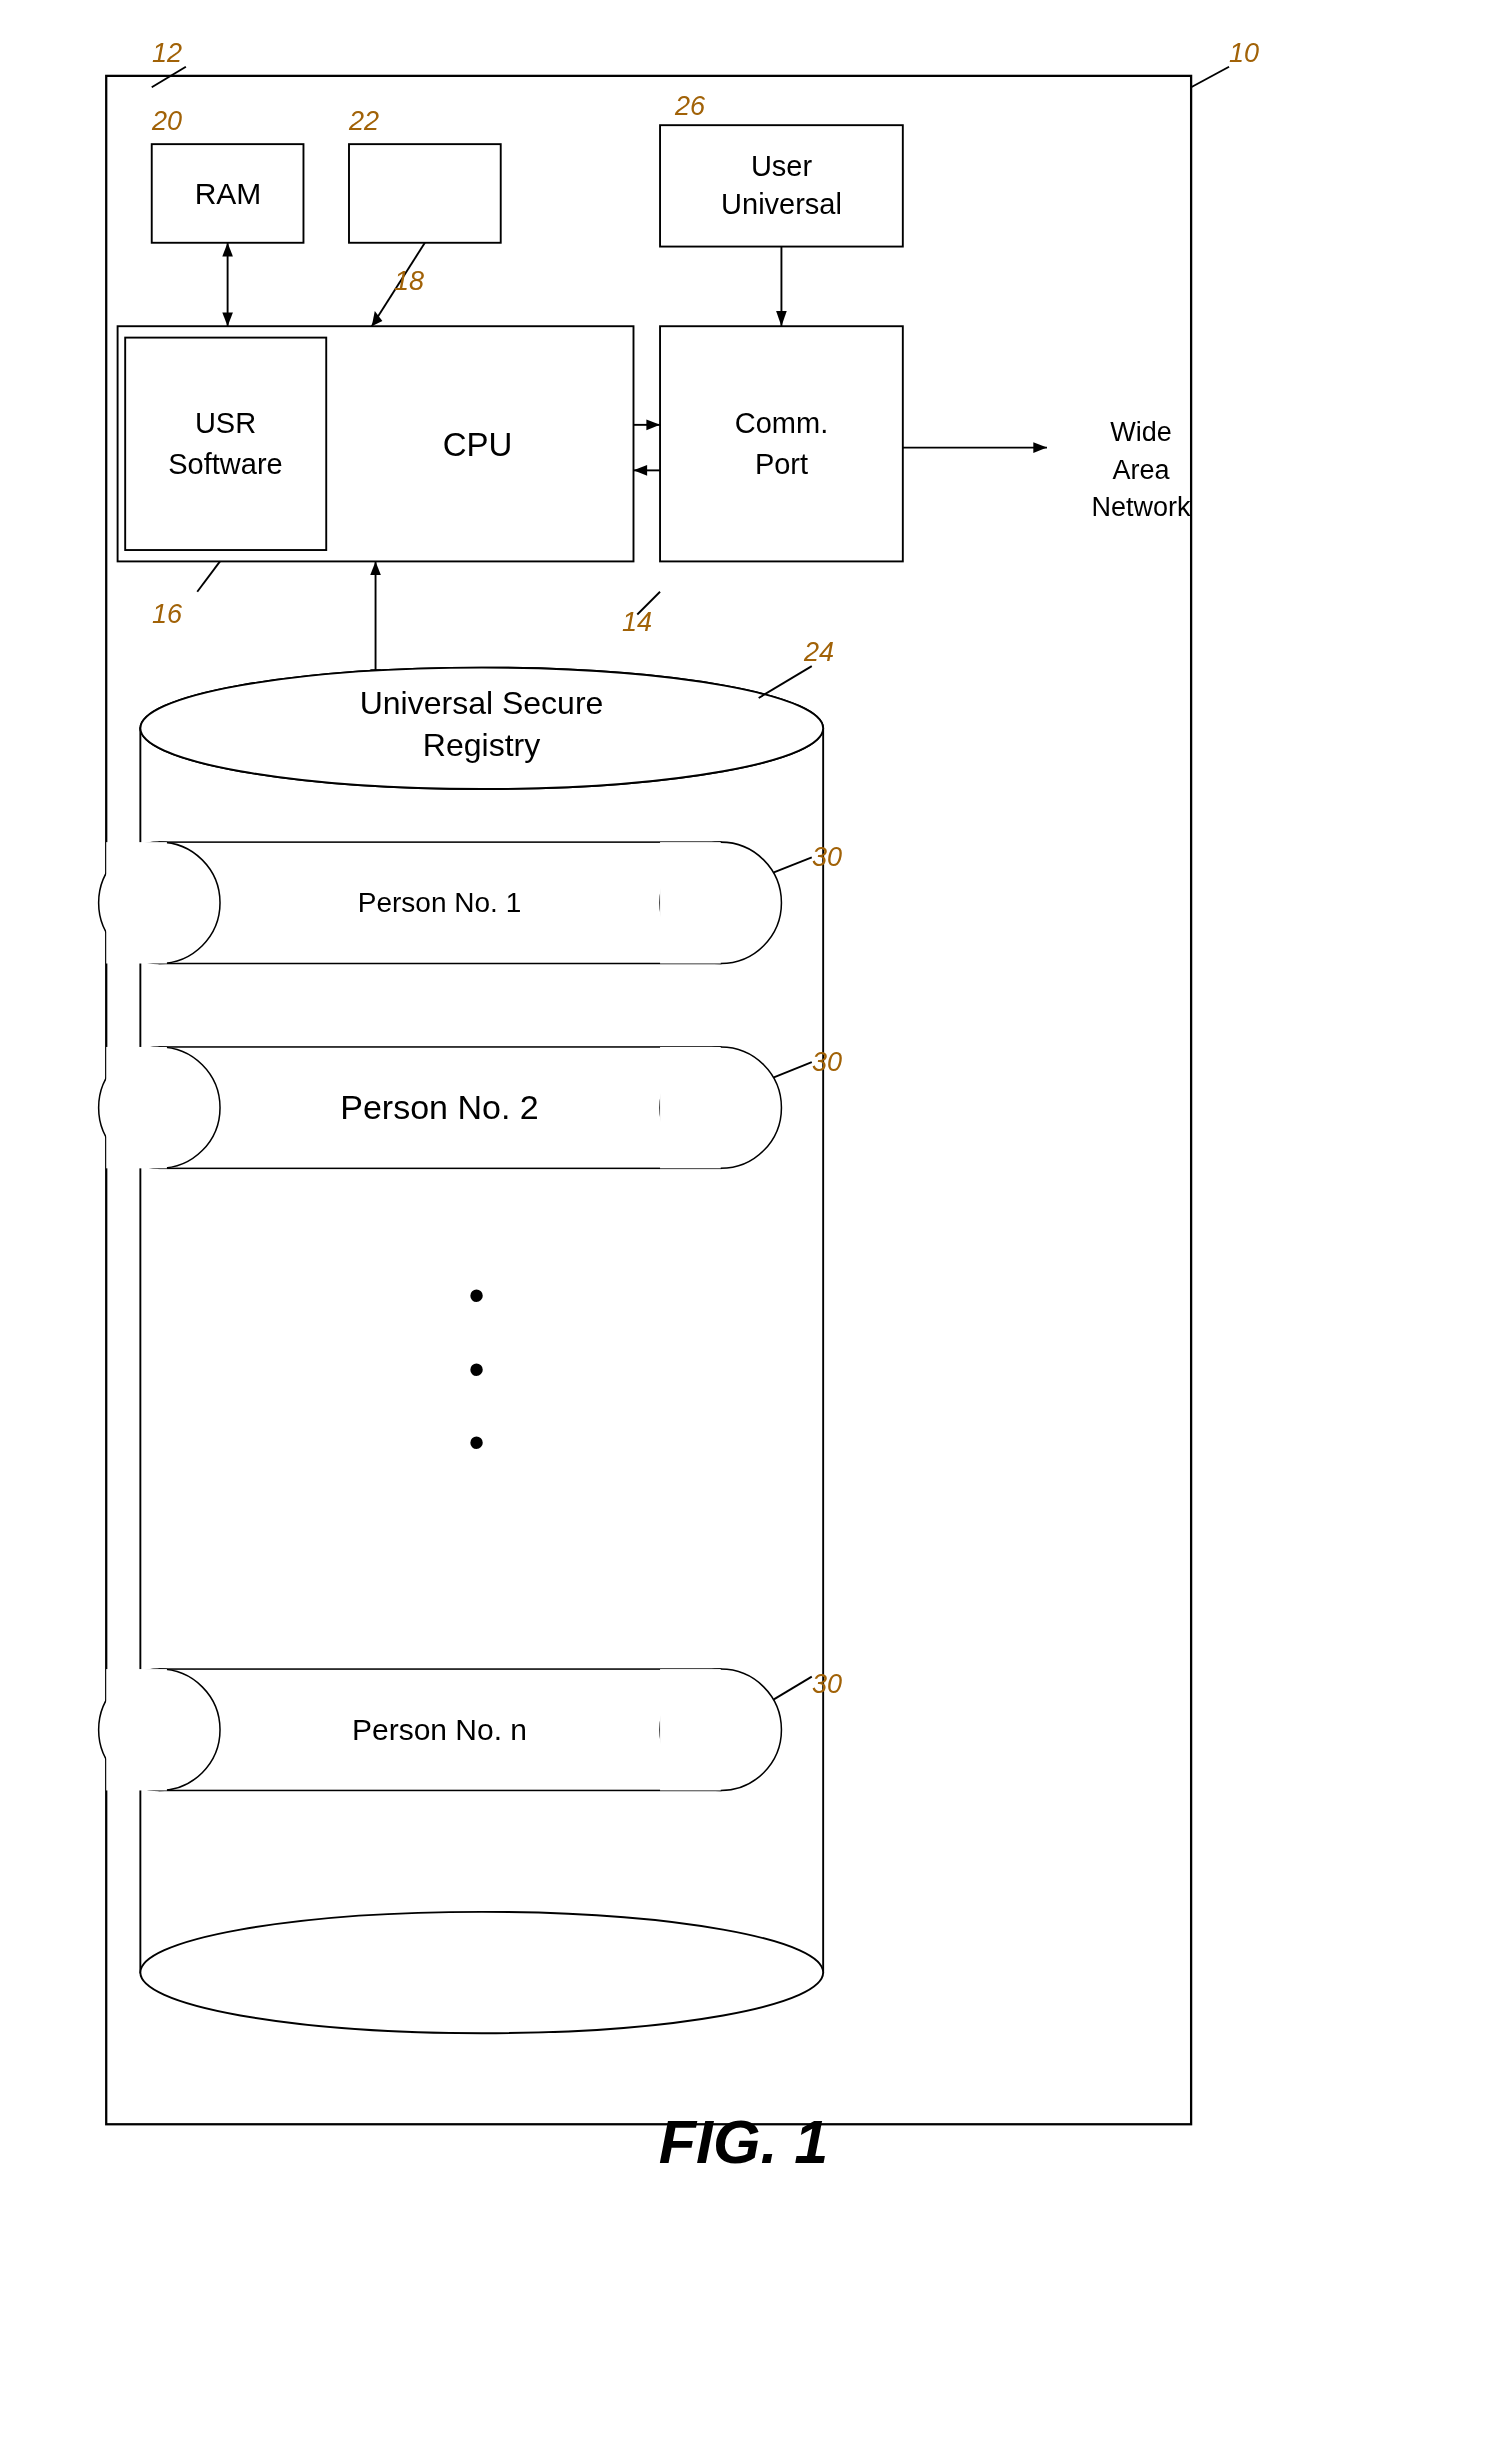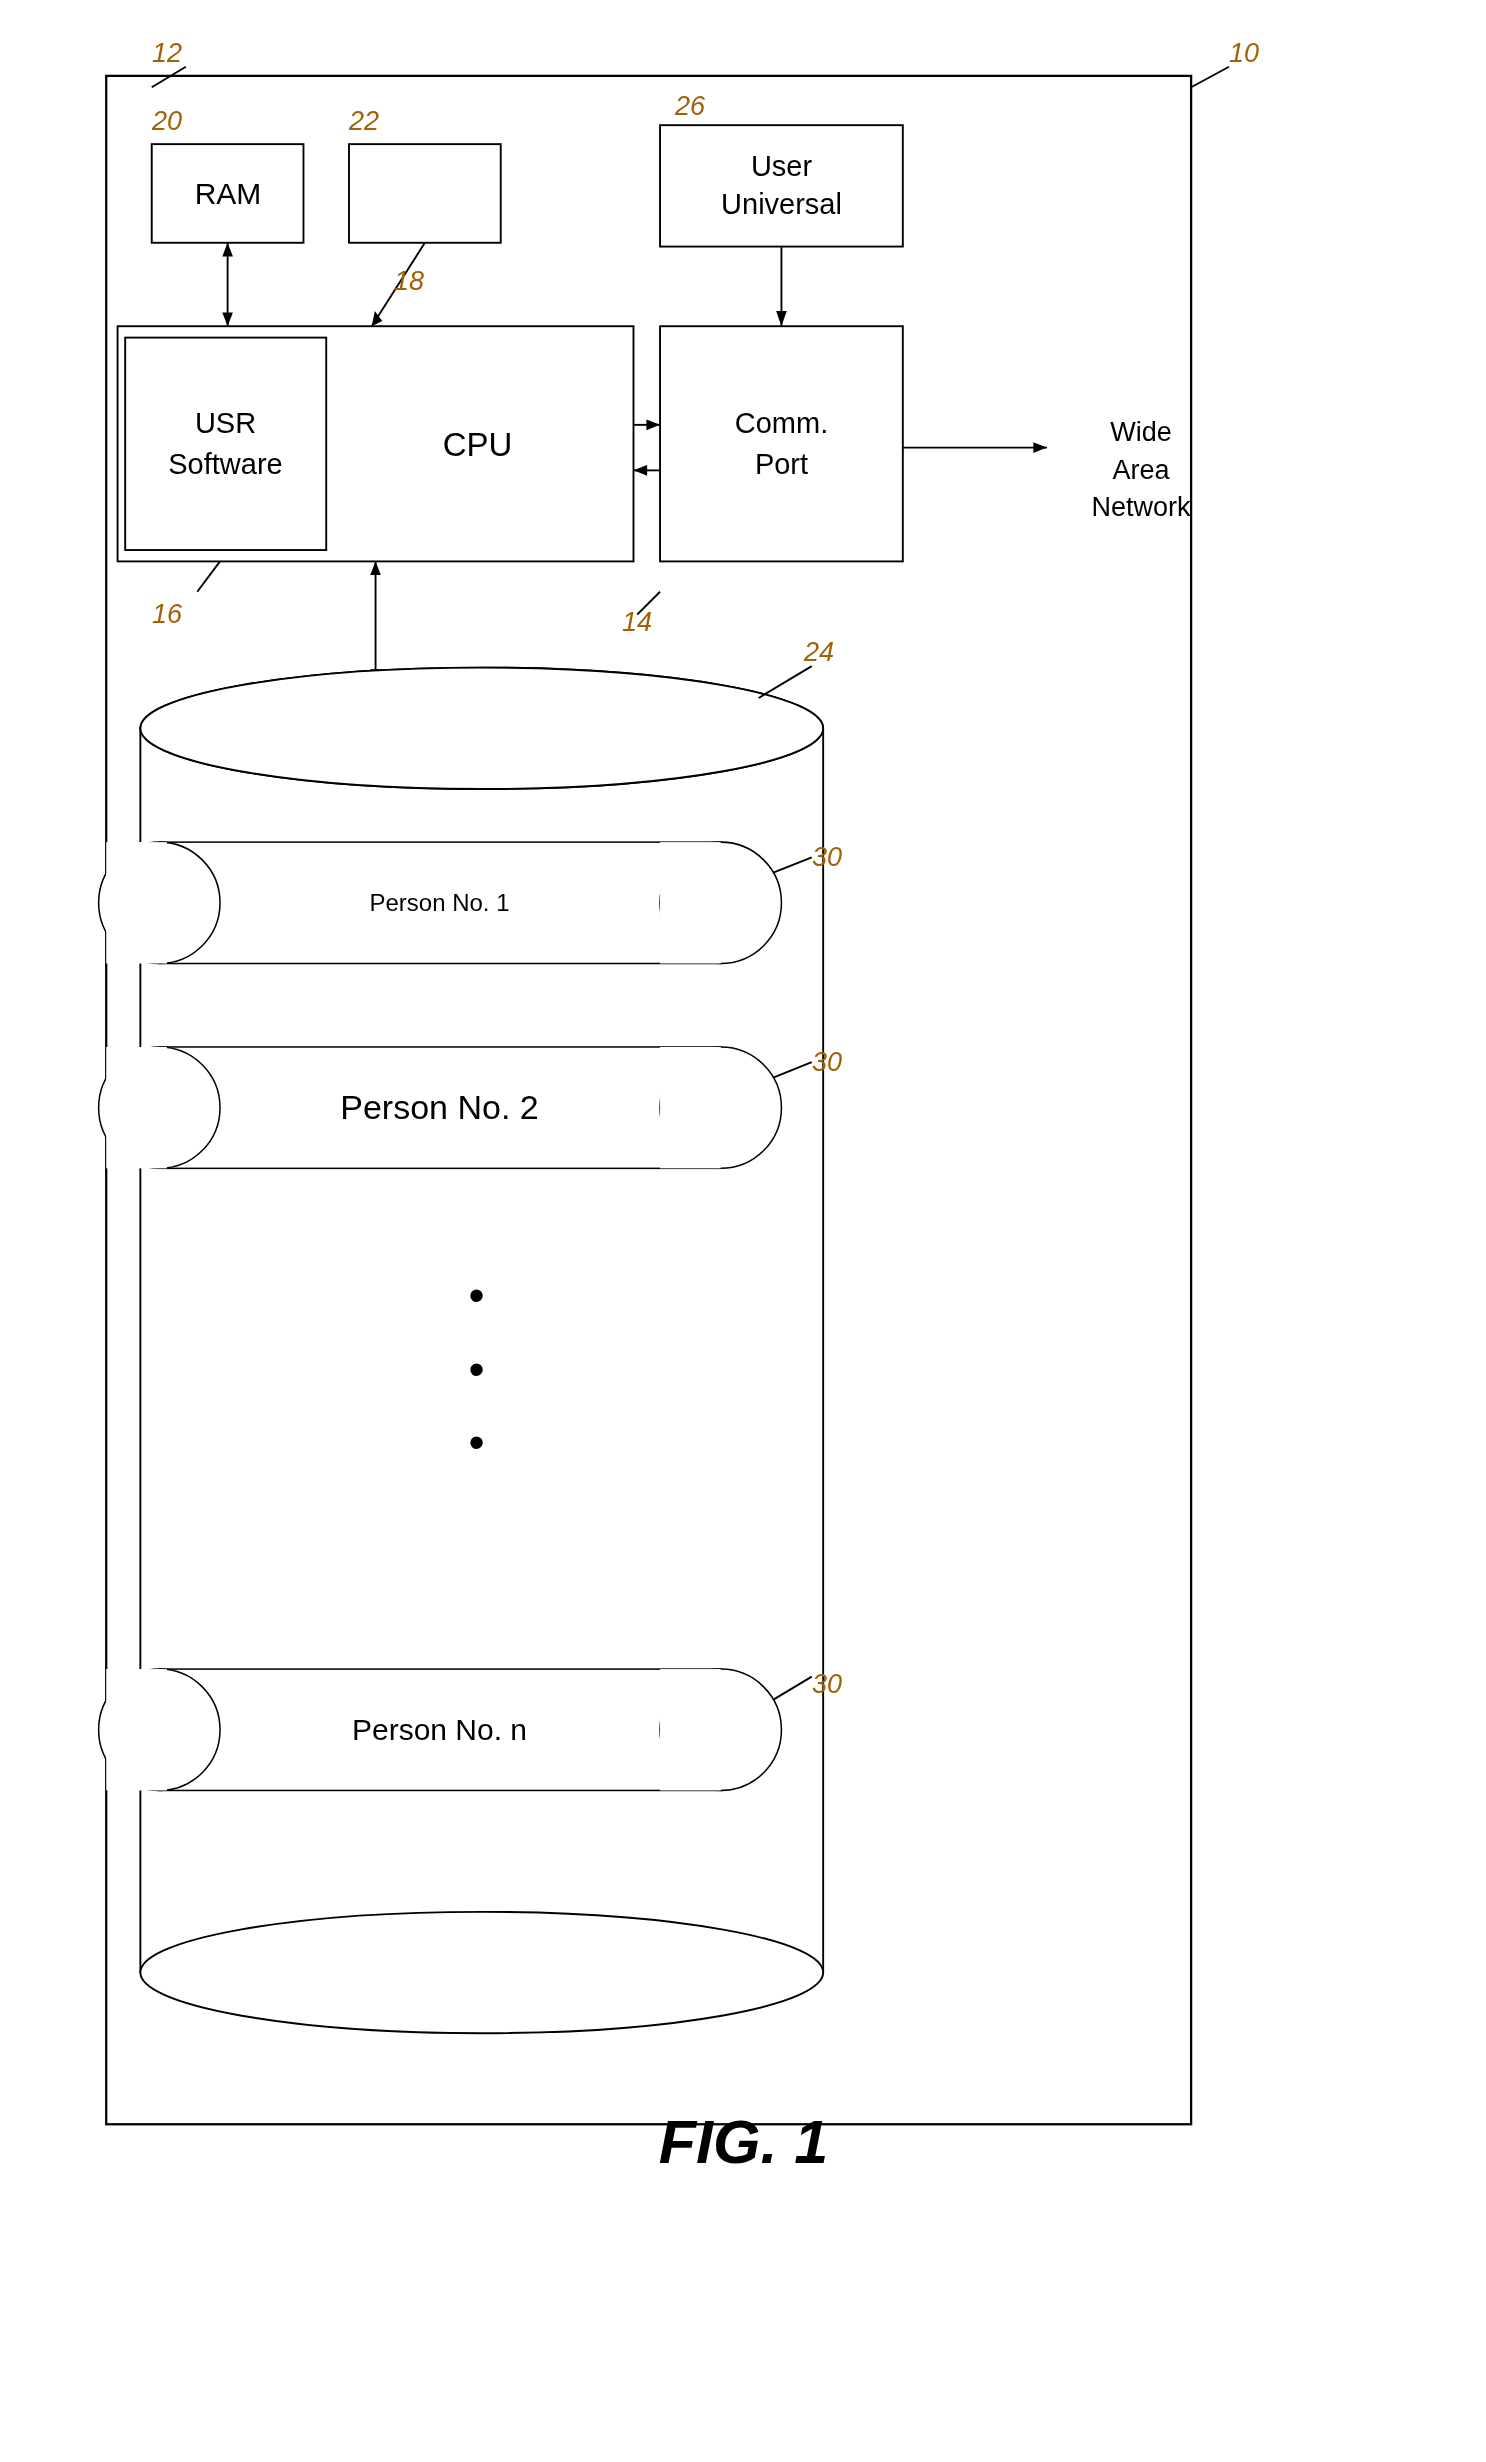--- a/index.html
+++ b/index.html
@@ -171,22 +171,26 @@
 Area
 Network</span>
     </div>
 
     <div class="label" style="left:622px; top:607px;">14</div>
 
     <div class="label" style="left:152px; top:599px;">16</div>
 
     <div class="label" style="left:804px; top:637px;">24</div>
 
-
-    <div style="position:absolute; left:159px; top:842px; width:561px; height:121px; display:flex; align-items:center; justify-content:center; font-size:24px; font-family:Arial; text-align:center;">Person No. 1</div>
+    <div style="position:absolute; left:140px; top:683px; width:683px; height:83px; display:flex; align-items:center; justify-content:center; font-size:32px; font-family:Arial; text-align:center; line-height:1.3;">
+      <span style="white-space:pre-line;">Universal Secure
+Registry</span>
+    </div>
+
+    <div style="position:absolute; left:159px; top:842px; width:561px; height:121px; display:flex; align-items:center; justify-content:center; font-size:28px; font-family:Arial; text-align:center;">Person No. 1</div>
 
     <div class="label" style="left:812px; top:842px;">30</div>
 
     <div style="position:absolute; left:159px; top:1047px; width:561px; height:121px; display:flex; align-items:center; justify-content:center; font-size:34px; font-family:Arial; text-align:center;">Person No. 2</div>
 
     <div class="label" style="left:812px; top:1047px;">30</div>
 
     <div style="position:absolute; left:440px; top:1259px; width:76px; height:152px; font-size:46px; font-family:Arial; text-align:center; line-height:1.6; letter-spacing:3px;">
       •<br>•<br>•
     </div>

